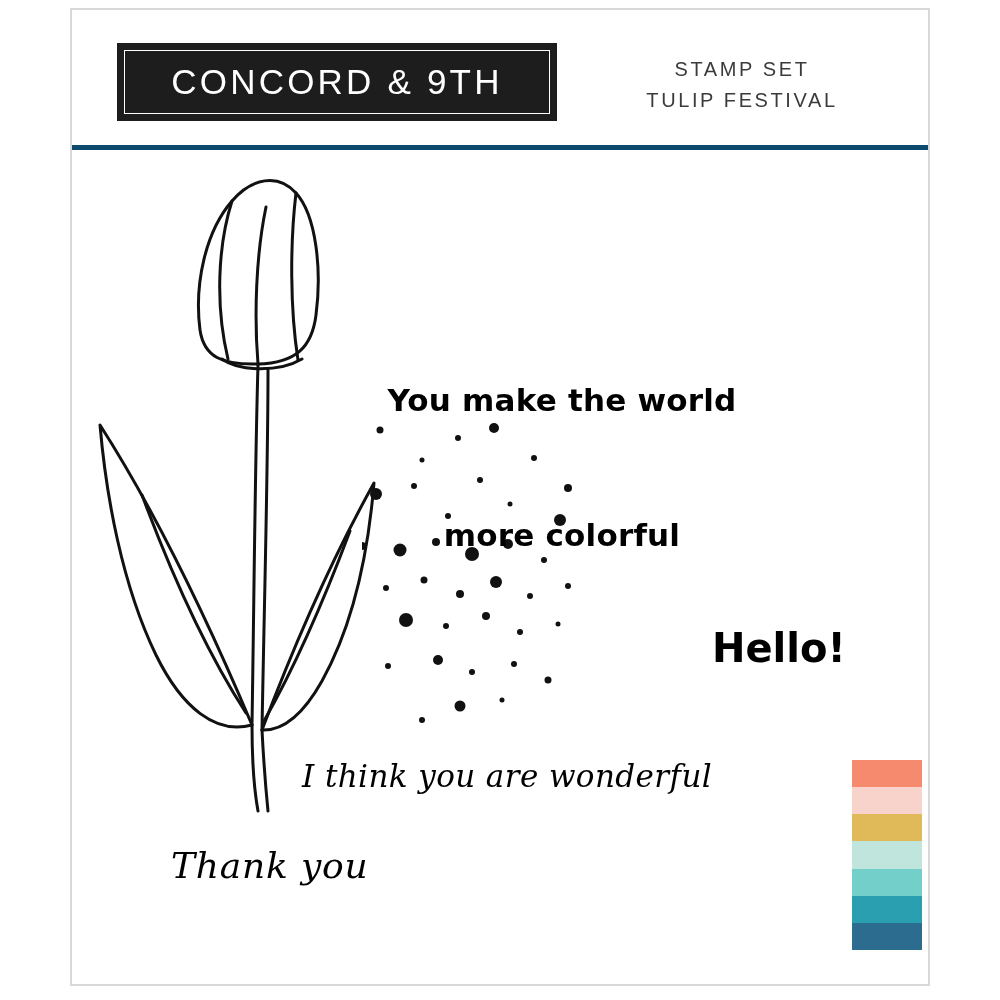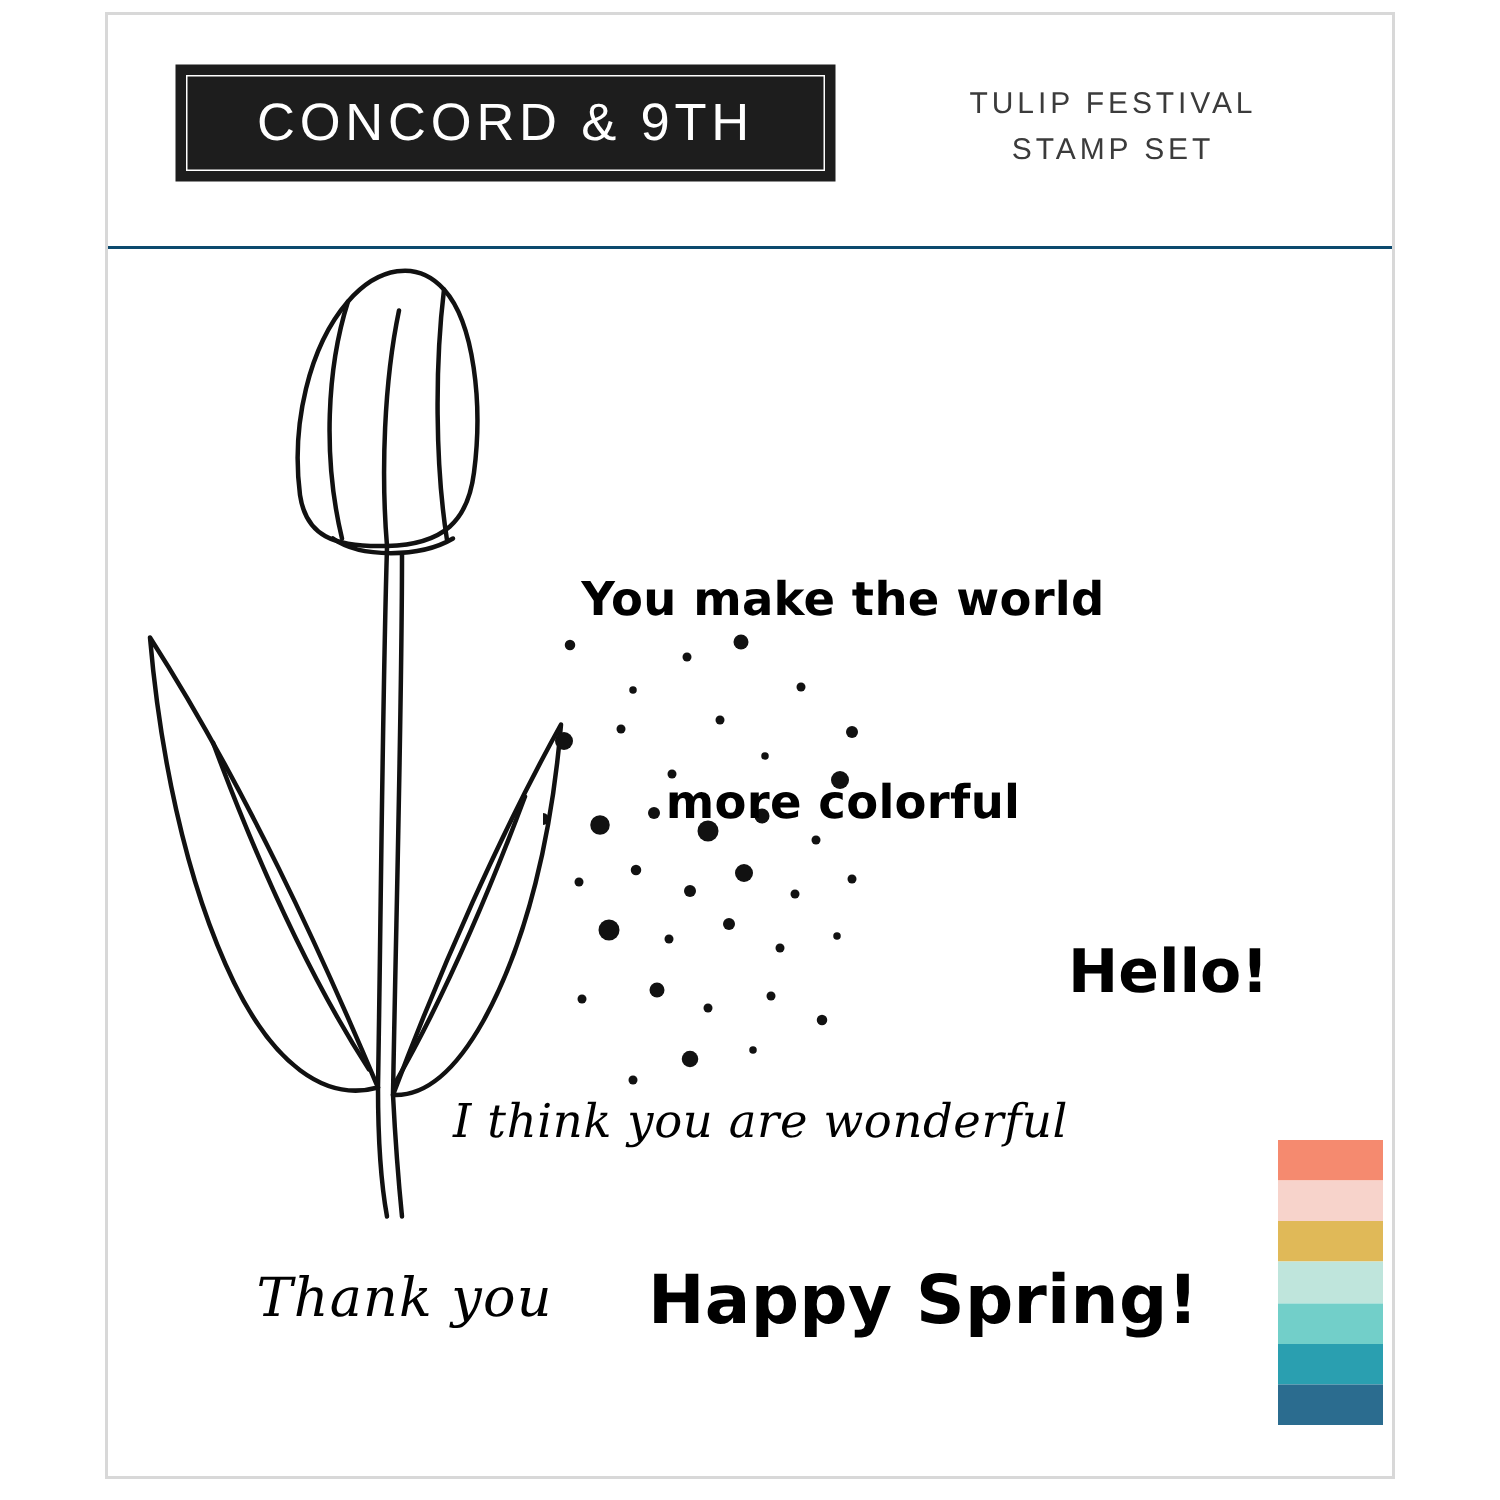--- a/index.html
+++ b/index.html
@@ -22,22 +22,22 @@
     background: #ffffff;
     border: 2px solid #d8d8d8;
     box-sizing: border-box;
   }
   
   .header {
     position: absolute;
     left: 0;
     top: 0;
     width: 100%;
-    height: 156px;
-    border-bottom: 2px solid #0c4a6e;
+    height: 140px;
+    border-bottom: 5px solid #0c4a6e;
     box-sizing: border-box;
   }
   .brand-plate {
     position: absolute;
     left: 45px;
     top: 33px;
     width: 440px;
     height: 78px;
     background: #1d1d1d;
     display: flex;
@@ -135,21 +135,21 @@
   }
   .p-hello {
     left: 640px;
     top: 475px;
     width: 190px;
     text-align: left;
     font-size: 40px;
   }
   .p-wonderful {
     left: 230px;
-    top: 580px;
+    top: 608px;
     font-size: 31px;
     letter-spacing: 0.4px;
   }
   .p-thank {
     left: 55px;
     top: 695px;
     font-size: 36px;
     letter-spacing: 0.8px;
     margin-left: 44px;
   }
@@ -177,22 +177,22 @@
 </head>
 <body>
 
 <div class="sheet">
 
   <div class="header">
     <div class="brand-plate">
       <span class="brand-text">CONCORD &amp; 9TH</span>
     </div>
     <div class="set-title">
+      <div>STAMP SET</div>
       <div>TULIP FESTIVAL</div>
-      <div>STAMP SET</div>
     </div>
   </div>
 
   <div class="art">
 
     <svg class="tulip" viewBox="0 0 330 660">
       <g fill="none" stroke="#111111" stroke-width="3" stroke-linecap="round" stroke-linejoin="round">
 
         <path d="M118 165 C112 118 124 66 150 36 C170 13 196 8 214 28 C234 50 240 104 234 150 C230 182 214 198 176 199 C140 200 122 192 118 165 Z"></path>
 
@@ -270,21 +270,20 @@
 
     <div class="phrase sans p-happy">
     </div>
 
     <div class="phrase sans p-hello">Hello!</div>
 
     <div class="phrase script p-wonderful">I think you are wonderful</div>
 
     <div class="phrase script p-thank">Thank you</div>
 
-    <div class="phrase sans p-spring">Happy Spring!</div>
 
     <div class="swatches">
       <div class="swatch" style="background: rgb(245, 138, 111);"></div>
       <div class="swatch" style="background: rgb(247, 211, 203);"></div>
       <div class="swatch" style="background: rgb(224, 185, 88);"></div>
       <div class="swatch" style="background: rgb(191, 229, 220);"></div>
       <div class="swatch" style="background: rgb(114, 207, 201);"></div>
       <div class="swatch" style="background: rgb(42, 159, 176);"></div>
       <div class="swatch" style="background: rgb(43, 108, 143);"></div>
     </div>

